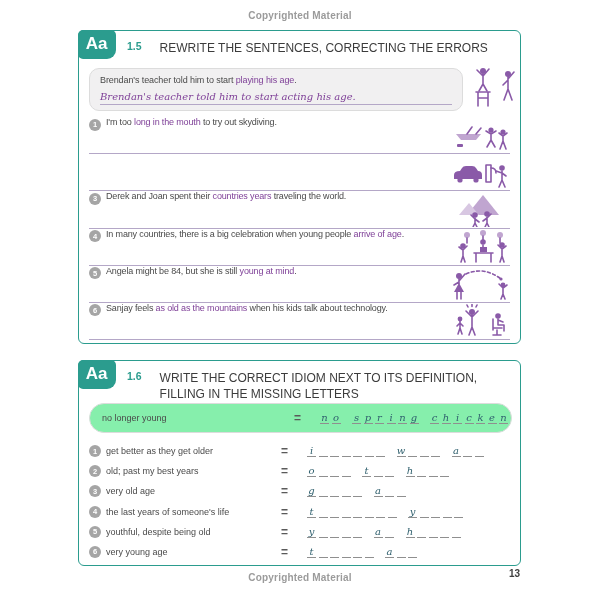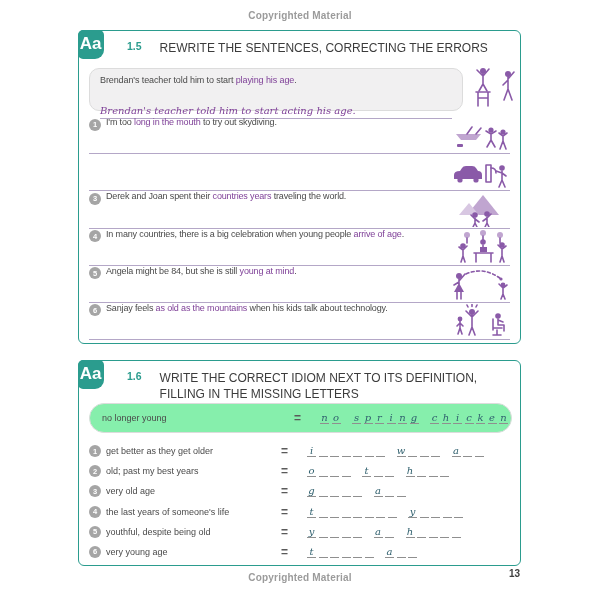--- a/index.html
+++ b/index.html
@@ -6,31 +6,31 @@
   body { width:600px; height:600px; background:#fff; font-family:"Liberation Sans", sans-serif; position:relative; overflow:hidden; }
   .watermark { position:absolute; left:0; width:600px; text-align:center; font-size:10px; font-weight:bold; color:#9b9b9b; letter-spacing:.2px; }
   #wm-top { top:10px; }
   #wm-bottom { top:572px; }
   .page-num { position:absolute; top:568px; right:80px; font-size:10px; font-weight:bold; color:#3f3f3f; }
 
   .panel { position:absolute; left:78px; width:443px; border:1.5px solid #2b9c8e; border-radius:6px; background:#fff; }
   #panel1 { top:30px; height:314px; }
   #panel2 { top:360px; height:206px; }
 
-  .aa-badge { position:absolute; left:-1.5px; top:-1.5px; width:26px; height:29px; background:#2b9c8e; border-radius:5px 5px 9px 5px;
+  .aa-badge { position:absolute; left:-1.5px; top:-1.5px; width:38px; height:29px; background:#2b9c8e; border-radius:5px 5px 9px 5px;
               color:#fff; font-weight:bold; font-size:17px; display:flex; align-items:center; justify-content:center; }
   .hdr { position:absolute; left:48px; top:9px; display:flex; gap:18px; width:382px; }
   .hdr .sec-num { color:#2b9c8e; font-weight:bold; font-size:10.5px; flex:none; }
   .hdr .sec-title { color:#3c3c3c; font-weight:normal; font-size:12px; line-height:1.35; }
 
   .ex-box { position:absolute; left:10px; top:37px; width:374px; height:43px; background:#f1f0f1; border:1px solid #dcdcdc; border-radius:10px; padding:6px 10px 0 10px; }
   .ex-box .line1 { font-size:9px; color:#4a4a4a; white-space:nowrap; letter-spacing:-.1px; }
   .idiom { color:#7e3f97; }
   .hand { font-family:"DejaVu Serif", serif; font-style:italic; }
-  .ex-answer { display:block; margin-top:20px; font-size:10px; color:#7e3f97; border-bottom:1px solid #b4a7c7; padding-bottom:2px; white-space:nowrap; }
+  .ex-answer { display:block; margin-top:6px; font-size:10px; color:#7e3f97; border-bottom:1px solid #b4a7c7; padding-bottom:2px; white-space:nowrap; }
   .ex-icon { position:absolute; right:2px; top:34px; width:50px; height:44px; }
 
   #s1-items { position:absolute; left:10px; right:10px; top:86px; bottom:3px; display:flex; flex-direction:column; }
   .ex-row { position:relative; flex:1; border-bottom:1px solid #b4a7c7; }
   .ex-row .sentence { position:absolute; left:0; top:0; font-size:9px; color:#4a4a4a; white-space:nowrap; letter-spacing:-.15px; }
   .num-circle { display:inline-flex; width:12px; height:12px; border-radius:50%; background:#a5a5a5; color:#fff; font-size:7.5px; font-weight:bold;
                 align-items:center; justify-content:center; vertical-align:-2px; margin-right:5px; flex:none; }
   .row-icon { position:absolute; right:0; bottom:1px; }
   .row-icon svg { display:block; }
 

